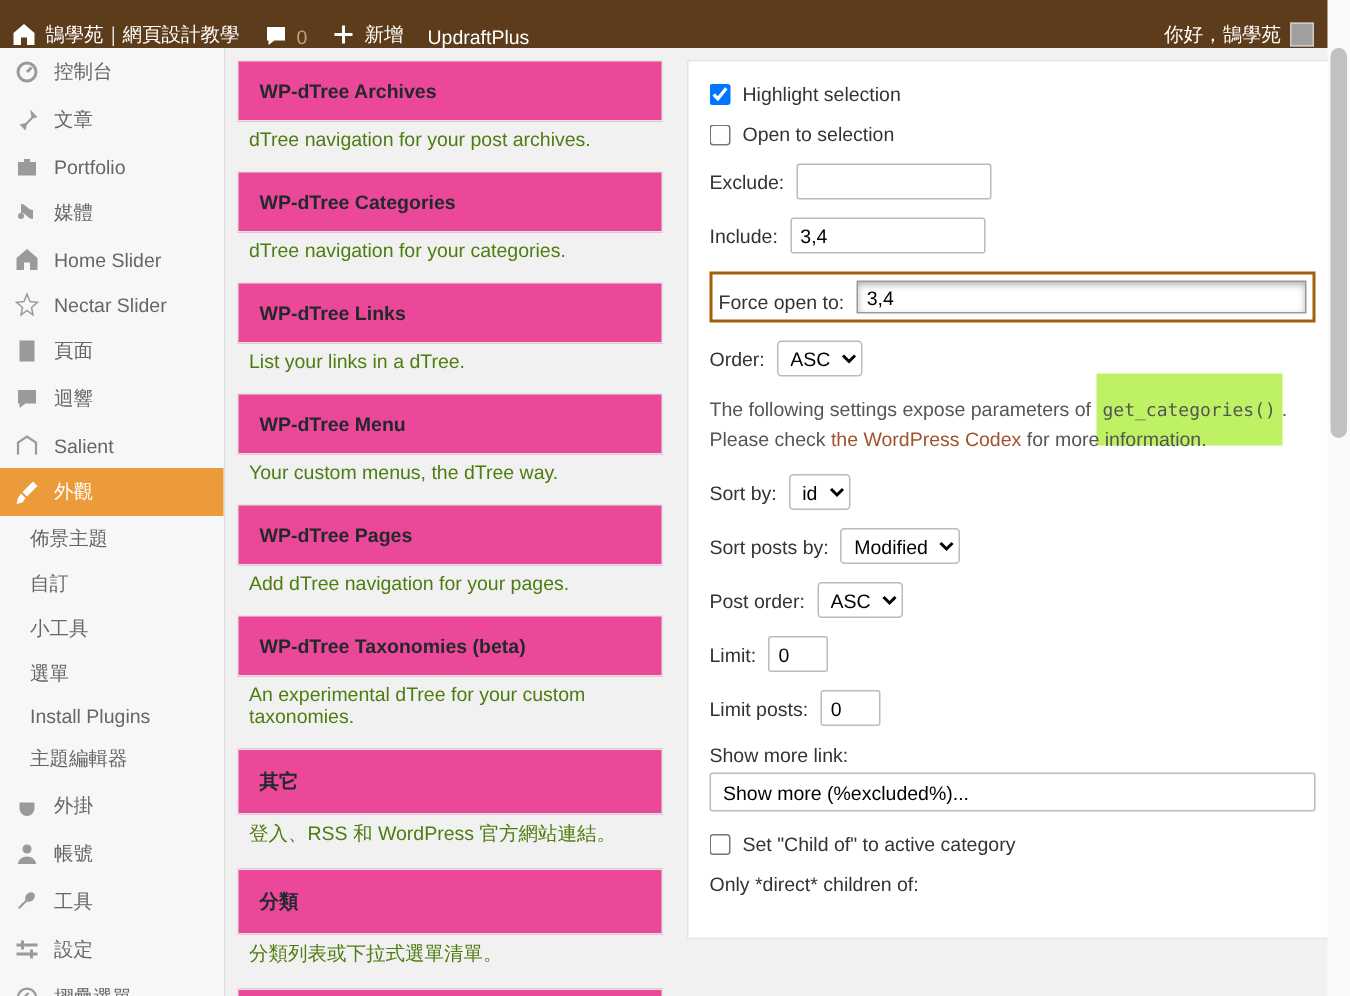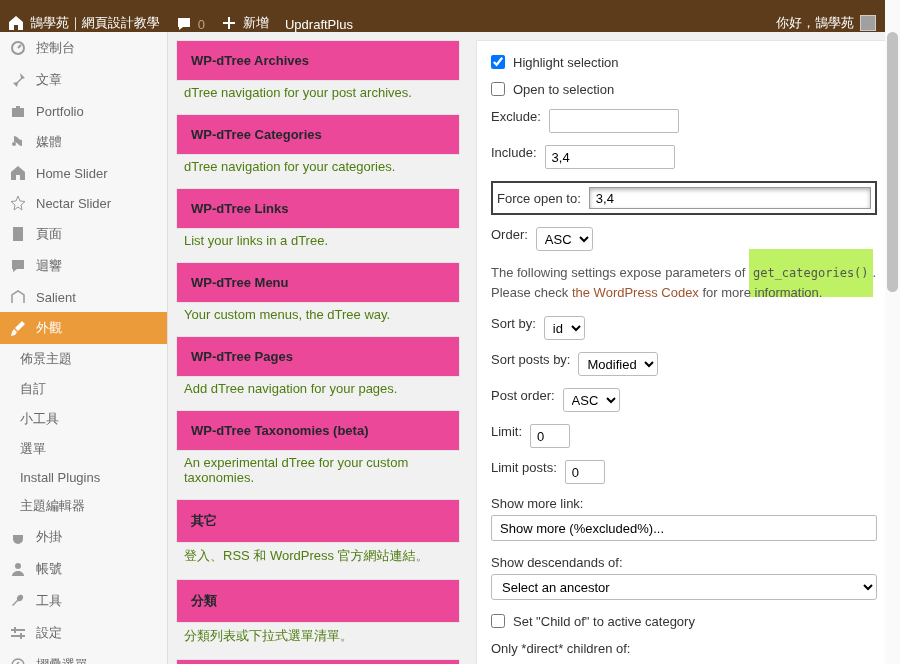--- a/index.html
+++ b/index.html
@@ -4,40 +4,40 @@
 <style>
 *{box-sizing:border-box;margin:0;padding:0}
 body{font-family:-apple-system,"Helvetica Neue",sans-serif;font-size:13px;color:#333;background:#f1f1f1;width:900px;height:664px;overflow:hidden;position:relative}
 .topbar{height:32px;background:#5c3c1a;color:#fff;display:flex;align-items:flex-end;padding:0 8px;font-size:13px}
 .topbar .seg{display:flex;align-items:center;margin-right:16px;gap:6px;cursor:pointer}
 .topbar .spacer{flex:1}
 .topbar svg{width:16px;height:16px;fill:#fff;vertical-align:middle}
 .topbar .count{color:#bba77a}
 .avatar{width:16px;height:16px;background:#a0a0a0;border:1px solid #ccc}
 .layout{display:flex;height:calc(100% - 32px)}
-.sidebar{width:168px;background:#f7f7f7;border-right:1px solid #ddd;font-size:13px;color:#555;overflow-y:auto}
+.sidebar{width:150px;background:#f7f7f7;border-right:1px solid #ddd;font-size:13px;color:#555;overflow-y:auto}
 .sidebar .item{display:flex;align-items:center;gap:10px;padding:7px 10px;cursor:pointer;color:#666}
 .sidebar .item.active{background:#ec9b3b;color:#fff;position:relative}
 .sidebar .item.active::after{content:"";position:absolute;right:-7px;top:50%;transform:translateY(-50%);border:7px solid transparent;border-left-color:#ec9b3b}
 .sidebar .sub{padding:6px 10px 6px 20px;color:#666;cursor:pointer;font-size:13px}
 .sidebar svg{width:16px;height:16px;fill:#9a9a9a;flex-shrink:0}
 .sidebar .item.active svg{fill:#fff}
 .content{flex:1;display:flex;overflow:hidden;background:#f1f1f1}
 .col-left{width:300px;padding:8px;overflow-y:auto}
 .box{background:#ec4899;border:1px solid #e5e5e5;margin-bottom:4px}
 .box-title{font-weight:600;color:#23282d;padding:12px 14px;font-size:13px}
 .box-desc{color:#4d7c0f;padding:0 8px 14px;font-size:13px}
 .col-right{flex:1;padding:8px;overflow-y:auto}
 .panel{background:#fff;border:1px solid #e5e5e5;padding:14px}
-.row{display:flex;margin-bottom:12px;gap:8px}
+.row{display:flex;align-items:center;margin-bottom:12px;gap:8px}
 .row label.lbl{color:#333;font-size:13px}
 .row input[type=checkbox]{width:14px;height:14px}
 .row input[type=text]{border:1px solid #bbb;padding:3px 6px;font-size:13px;height:24px;border-radius:2px}
 .row select{border:1px solid #bbb;padding:2px 4px;font-size:13px;height:24px;border-radius:3px;background:#fff}
-.highlight{border:2px solid #404040;padding:4px;display:flex;align-items:center;gap:8px;margin-bottom:12px}
+.highlight{border:2px solid #a16207;padding:4px;display:flex;align-items:flex-end;gap:8px;margin-bottom:12px}
 .highlight input{border:1px solid #999;box-shadow:0 2px 4px rgba(0,0,0,.3) inset;flex:1;height:22px;padding:2px 6px;font-size:13px}
 .note{color:#555;font-size:13px;line-height:1.5;margin-bottom:14px}
 .note code{background:#bef264;padding:17px 4px;font-family:Menlo,monospace;font-size:12px}
 .note a{color:#a0522d;text-decoration:none}
 .wide-input{width:100%;border:1px solid #bbb;padding:12px 8px;font-size:13px;height:25px;border-radius:2px}
 .wide-select{width:100%;border:1px solid #bbb;padding:3px 6px;font-size:13px;height:26px;border-radius:3px;background:#fff}
 .block{margin-bottom:14px}
 .block>.blabel{color:#333;font-size:13px;margin-bottom:4px;display:block}
 .scroll-track{position:absolute;right:0;top:0;width:15px;height:100%;background:#fafafa}
 .scroll-thumb{position:absolute;right:2px;top:32px;width:11px;height:260px;background:#c1c1c1;border-radius:6px}
@@ -267,24 +267,20 @@
             <input type="text" style="width: 40px;" value="0">
           </div>
         <div class="row">
             <label class="lbl">Limit posts:</label>
             <input type="text" style="width: 40px;" value="0">
           </div>
         <div class="block">
           <span class="blabel">Show more link:</span>
           <input type="text" class="wide-input" value="Show more (%excluded%)..." style="">
         </div>
-        <div class="block">
-          <span class="blabel">Show descendands of:</span>
-          <select class="wide-select"><option>Select an ancestor</option></select>
-        </div>
         <div class="row">
             <input type="checkbox" style="">
             <label class="lbl">Set "Child of" to active category</label>
           </div>
         <div class="block">
             <span class="blabel">Only *direct* children of:</span>
           </div>
       </div>
     </div>
   </div>

